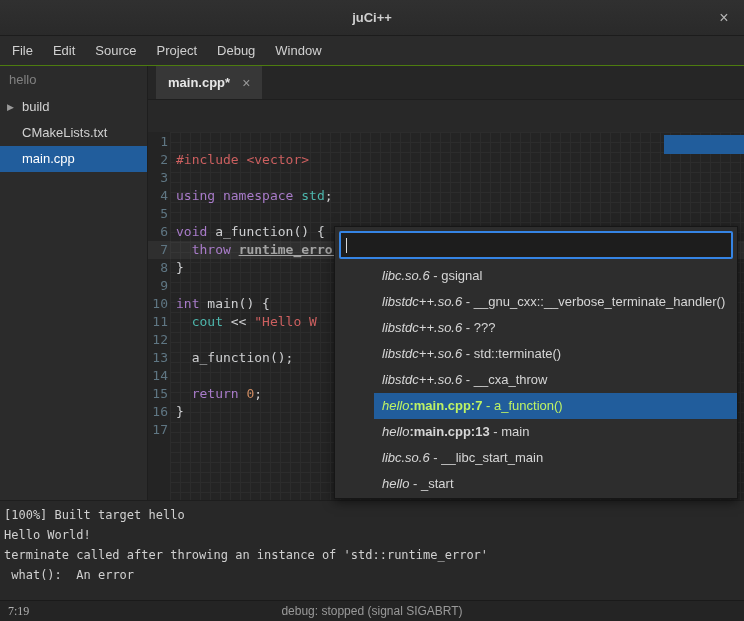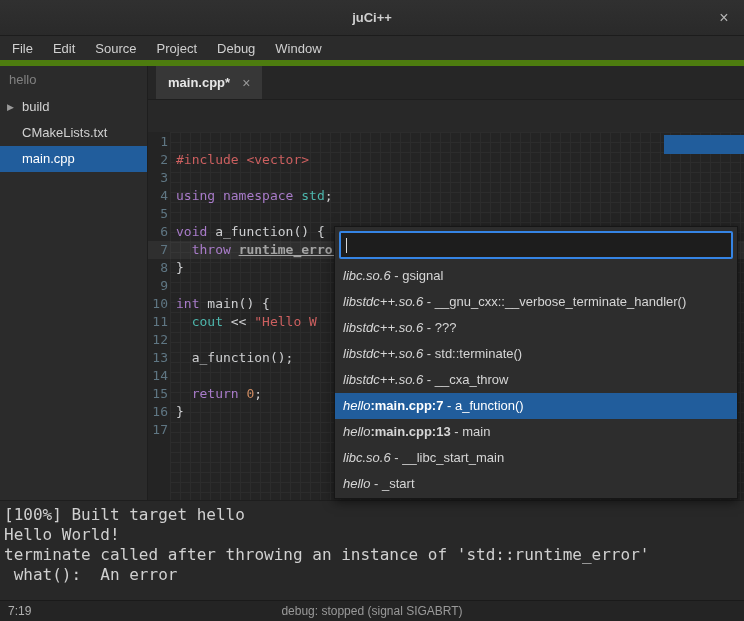--- a/index.html
+++ b/index.html
@@ -19,21 +19,21 @@
     display:flex; align-items:center; justify-content:center; position:relative;
   }
   .title { font-weight:bold; color:#cfcfcf; font-size:13px; }
   .close-btn {
     position:absolute; right:9px; top:50%; transform:translateY(-50%);
     width:22px; text-align:center; color:#b6b6b6; font-size:16px; cursor:pointer;
   }
 
   
   .menubar {
-    height:30px; background:#2b2b2b; border-bottom:6px solid #4d7c0f;
+    height:30px; background:#2b2b2b; border-bottom:1px solid #4d7c0f;
     display:flex; align-items:center; padding-left:2px;
   }
   .menu-item { padding:5px 10px; color:#d0d0d0; cursor:pointer; }
 
   
   .main { display:flex; height:434px; }
 
   .sidebar {
     width:148px; background:#2b2b2b; border-right:1px solid #1e1e1e; flex:none;
   }
@@ -83,54 +83,54 @@
   .tok-num { color:#cd8b62; }
   .tok-df  { color:#cfd0d2; }
   .scroll-thumb {
     position:absolute; right:0; top:3px; width:80px; height:19px;
     background:#215d9c; z-index:2;
   }
 
   
   .console {
     height:100px; background:#282828; border-top:1px solid #1e1e1e;
-    padding:4px 4px; font-family:"DejaVu Sans Mono", monospace; font-size:16px;
+    padding:4px 4px; font-family:"DejaVu Sans Mono", monospace; font-size:12px;
     color:#d0d0d0;
   }
   .console-line { line-height:20px; white-space:pre-wrap; }
 
   
   .statusbar {
     height:21px; background:#242424; border-top:1px solid #1a1a1a;
     display:flex; align-items:center; padding:0 8px; position:relative;
     font-size:12px; color:#b0b0b0;
   }
-  .status-left { position:relative; z-index:1; }
+  .status-left { position:relative; z-index:1;font-family:Liberation Serif, serif; }
   .status-center {
     position:absolute; left:0; right:0; text-align:center; color:#9a9a9a;
   }
 
   
   .popup {
     position:absolute; left:334px; top:226px; width:404px; z-index:10;
     background:#2d2d2d; border:1px solid #161616;
     box-shadow:0 3px 10px rgba(0,0,0,0.55);
   }
   .popup-input-wrap {
     margin:4px; height:28px; background:#1d1d1d;
     border:2px solid #3584e4; border-radius:2px;
     display:flex; align-items:center; padding-left:5px;
   }
   .caret { width:1px; height:15px; background:#d8d8d8; }
   .popup-list { padding-bottom:1px; }
   .popup-item {
     height:26px; line-height:26px; padding:0 8px; color:#d6d6d6;
-    white-space:pre; cursor:pointer; overflow:hidden;
-  }
-  .popup-item.selected { background:#215d9c; color:#ffffff; }
+    white-space:pre; cursor:pointer; overflow:hidden;margin-left:39px;
+  }
+  .popup-item.selected { background:#215d9c; color:#bef264; }
   .seg-i { font-style:italic; }
   .seg-b { font-weight:bold; }
 </style>
 </head>
 <body>
 
 <div class="titlebar">
   <span class="title">juCi++</span>
   <span class="close-btn">×</span>
 </div>

